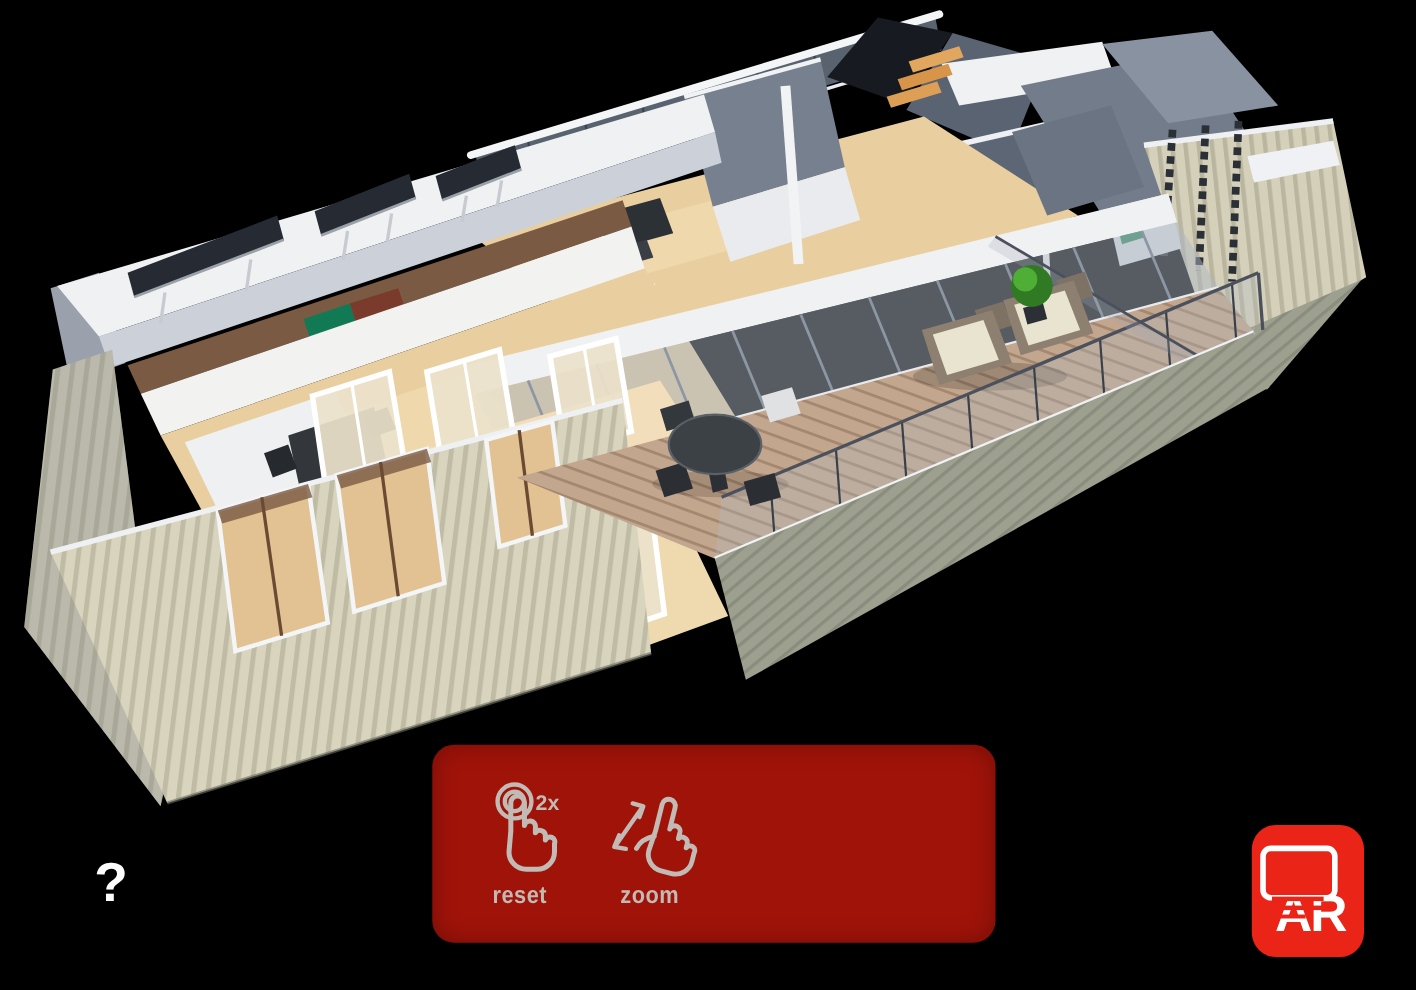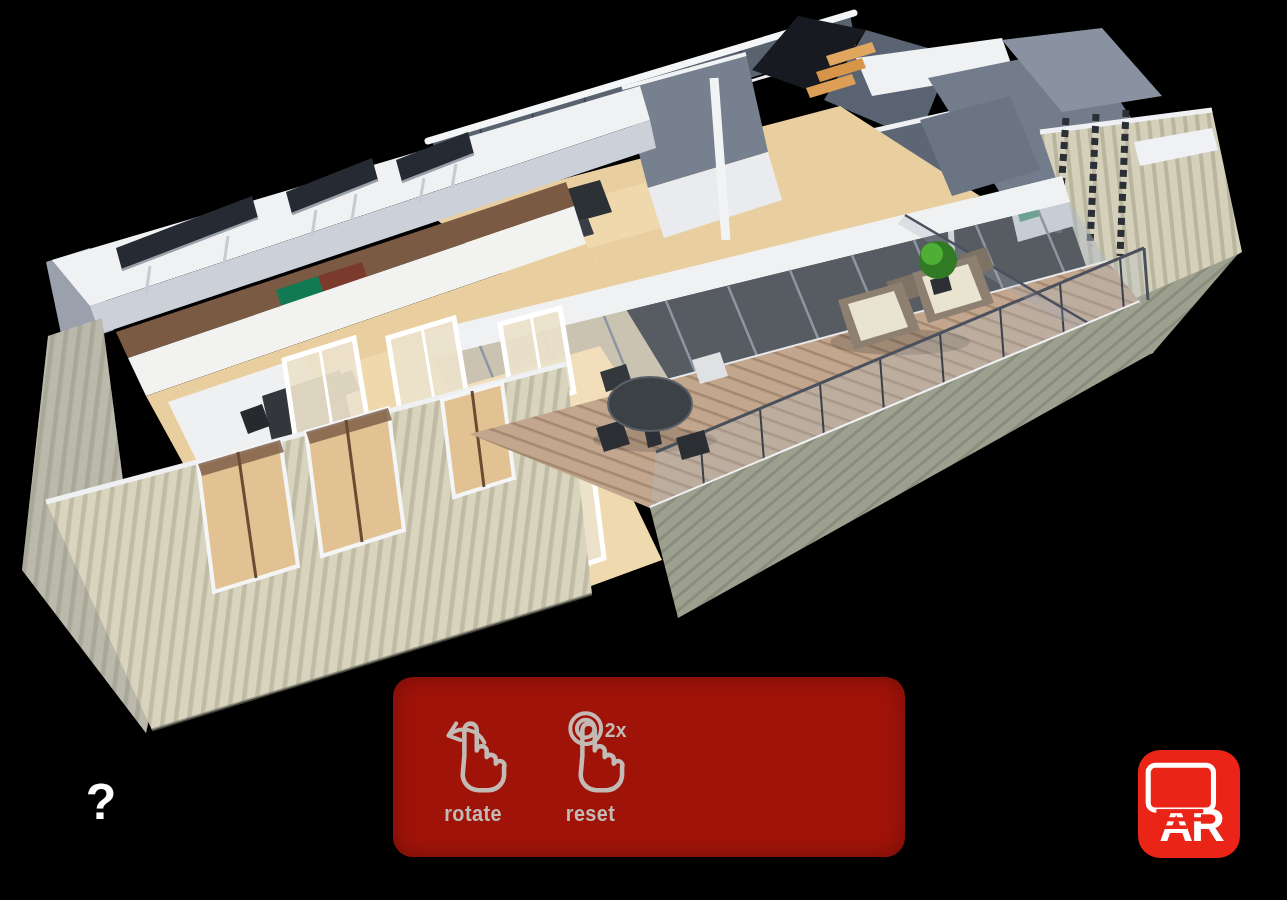--- a/index.html
+++ b/index.html
@@ -42,21 +42,21 @@
   .gicon .st{fill:none;stroke:var(--icon-gray);stroke-width:5.5;stroke-linecap:round;stroke-linejoin:round;}
   .gicon .thin{stroke-width:4.5;}
   .glabel{
     color:var(--icon-gray);font-size:22px;font-weight:700;letter-spacing:.5px;
     transform:scaleX(.9);margin-top:-2px;
   }
   .badge{font:700 22px "Liberation Sans",sans-serif;fill:var(--icon-gray);}
 
   
   .arbtn{
-    position:absolute;left:1138px;top:750px;width:102px;height:108px;
+    position:absolute;left:1138px;top:750px;width:102px;height:120px;
     background:var(--ar-red);border-radius:22px;cursor:pointer;
   }
   .arbtn svg{position:absolute;inset:0;width:100%;height:100%;}
   .artext{font:800 46px "Liberation Sans",sans-serif;fill:#fff;letter-spacing:-2px;}
 </style>
 </head>
 <body>
 
 <div class="stage">
 
@@ -270,44 +270,44 @@
       <polygon points="930,280 948,275 952,290 934,295" fill="#2c3036"></polygon>
       <circle cx="938" cy="260" r="19" fill="#2f7a22"></circle>
       <circle cx="932" cy="254" r="11" fill="#4fae35"></circle>
     </g>
   </svg>
 
   <div class="help">?</div>
 
   <div class="legend">
 
-    <div class="gitem">
-      <svg class="gicon" viewBox="0 0 100 100">
-        <path class="st thin" d="M63,36 A26,26 0 0 0 23,27"></path>
-        <path class="st thin" d="M31,14 L22,28 L36,33"></path>
-        <g transform="translate(12,-4) scale(0.94)">
-          <path class="st" d="M30,58 L30,27 a7.5,7.5 0 0 1 15,0 L45,52 a6,6 0 0 1 12,2 l0,6 a6,6 0 0 1 11,3 l0,5 a5,5 0 0 1 10,4 l0,9 c0,11 -9,19 -19,19 l-12,0 c-11,0 -19,-9 -19,-19 z"></path>
-        </g>
-      </svg>
-      <div class="glabel">rotate</div>
-    </div>
 
     <div class="gitem">
       <svg class="gicon" viewBox="0 0 100 100">
         <circle class="st thin" cx="44" cy="20" r="10"></circle>
         <circle class="st thin" cx="44" cy="20" r="17.5"></circle>
         <text class="badge" x="78" y="29" text-anchor="middle">2x</text>
         <g transform="translate(12,-4) scale(0.94)">
           <path class="st" d="M30,58 L30,27 a7.5,7.5 0 0 1 15,0 L45,52 a6,6 0 0 1 12,2 l0,6 a6,6 0 0 1 11,3 l0,5 a5,5 0 0 1 10,4 l0,9 c0,11 -9,19 -19,19 l-12,0 c-11,0 -19,-9 -19,-19 z"></path>
         </g>
       </svg>
       <div class="glabel">reset</div>
     </div>
 
 
+    <div class="gitem">
+      <svg class="gicon" viewBox="0 0 100 100">
+        <path class="st thin" d="M14,66 L42,26 M32,22 L43,25 L39,36 M18,55 L13,67 L25,69"></path>
+        <g transform="translate(26,0) rotate(14 40 60) scale(0.92)">
+          <path class="st" d="M30,58 L30,27 a7.5,7.5 0 0 1 15,0 L45,52 a6,6 0 0 1 12,2 l0,6 a6,6 0 0 1 11,3 l0,5 a5,5 0 0 1 10,4 l0,9 c0,11 -9,19 -19,19 l-12,0 c-11,0 -19,-9 -19,-19 z"></path>
+          <path class="st" d="M30,64 C22,68 16,74 14,82"></path>
+        </g>
+      </svg>
+      <div class="glabel">zoom</div>
+    </div>
   </div>
 
   <div class="arbtn">
     <svg viewBox="0 0 100 104">
       <rect x="10" y="14" width="64" height="44" rx="7" fill="none" stroke="#fff" stroke-width="5"></rect>
       <text class="artext" x="52" y="88" text-anchor="middle">AR</text>
       <rect x="18" y="57" width="46" height="4" style="fill:var(--ar-red)"></rect>
       <rect x="18" y="65" width="46" height="4" style="fill:var(--ar-red)"></rect>
       <rect x="20" y="73" width="28" height="3.5" style="fill:var(--ar-red)"></rect>
     </svg>

